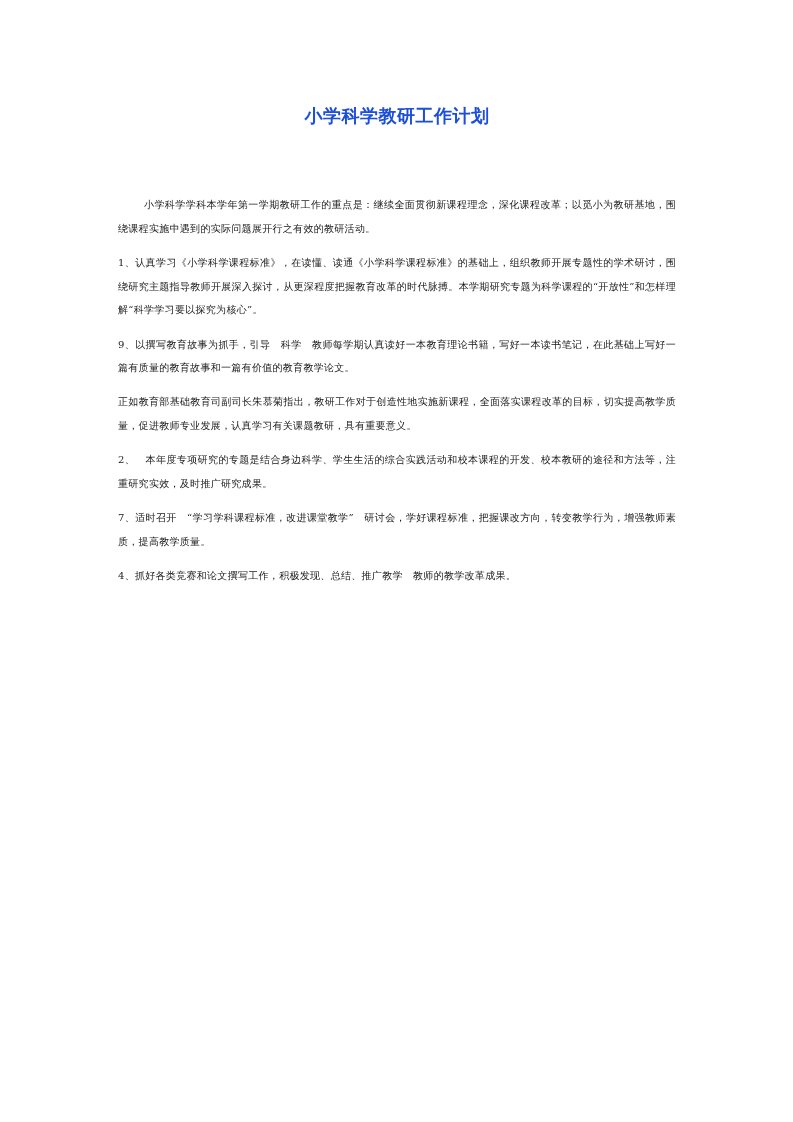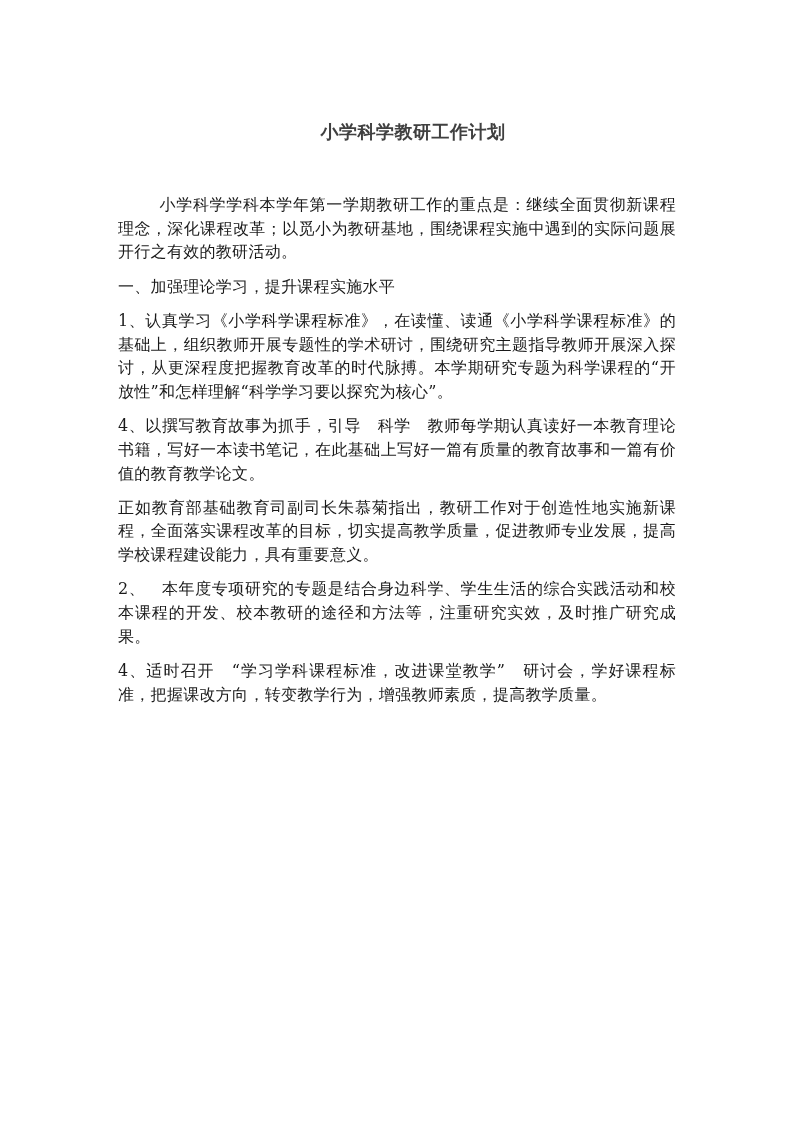--- a/index.html
+++ b/index.html
@@ -24,50 +24,50 @@
     .title {
       position: absolute;
       top: 104px;
       left: 0;
       width: 558px;
       text-align: center;
       font-family: "DejaVu Sans", "Liberation Sans", sans-serif;
       font-weight: bold;
       font-size: 18px;
       letter-spacing: 0.5px;
-      color: #404040;
-      margin: 16px;
+      color: #1d4ed8;
+      margin: 0;
     }
     .body {
       position: absolute;
       top: 193px;
       left: 0;
       width: 558px;
     }
     .para {
       margin: 0 0 10.5px 0;
-      font-size: 16px;
+      font-size: 10px;
       line-height: 23.7px;
       text-align: justify;
       text-justify: inter-ideograph;
       word-break: break-all;
       letter-spacing: 0.3px;
     }
     .indent {
       text-indent: 2.6em;
     }
   </style>
 </head>
 <body>
 
 <div class="page">
   <h1 class="title">小学科学教研工作计划</h1>
 
   <div class="body">
     <p class="para indent">小学科学学科本学年第一学期教研工作的重点是：继续全面贯彻新课程理念，深化课程改革；以觅小为教研基地，围绕课程实施中遇到的实际问题展开行之有效的教研活动。</p>
-    <p class="para">一、加强理论学习，提升课程实施水平</p>
     <p class="para">1、认真学习《小学科学课程标准》，在读懂、读通《小学科学课程标准》的基础上，组织教师开展专题性的学术研讨，围绕研究主题指导教师开展深入探讨，从更深程度把握教育改革的时代脉搏。本学期研究专题为科学课程的“开放性”和怎样理解“科学学习要以探究为核心”。</p>
-    <p class="para">4、以撰写教育故事为抓手，引导　科学　教师每学期认真读好一本教育理论书籍，写好一本读书笔记，在此基础上写好一篇有质量的教育故事和一篇有价值的教育教学论文。</p>
-    <p class="para">正如教育部基础教育司副司长朱慕菊指出，教研工作对于创造性地实施新课程，全面落实课程改革的目标，切实提高教学质量，促进教师专业发展，提高学校课程建设能力，具有重要意义。</p>
+    <p class="para">9、以撰写教育故事为抓手，引导　科学　教师每学期认真读好一本教育理论书籍，写好一本读书笔记，在此基础上写好一篇有质量的教育故事和一篇有价值的教育教学论文。</p>
+    <p class="para">正如教育部基础教育司副司长朱慕菊指出，教研工作对于创造性地实施新课程，全面落实课程改革的目标，切实提高教学质量，促进教师专业发展，认真学习有关课题教研，具有重要意义。</p>
     <p class="para">2、　本年度专项研究的专题是结合身边科学、学生生活的综合实践活动和校本课程的开发、校本教研的途径和方法等，注重研究实效，及时推广研究成果。</p>
-    <p class="para">4、适时召开　“学习学科课程标准，改进课堂教学”　研讨会，学好课程标准，把握课改方向，转变教学行为，增强教师素质，提高教学质量。</p>
+    <p class="para">7、适时召开　“学习学科课程标准，改进课堂教学”　研讨会，学好课程标准，把握课改方向，转变教学行为，增强教师素质，提高教学质量。</p>
+    <p class="para">4、抓好各类竞赛和论文撰写工作，积极发现、总结、推广教学　教师的教学改革成果。</p>
   </div>
 </div>
 
 </body></html>

